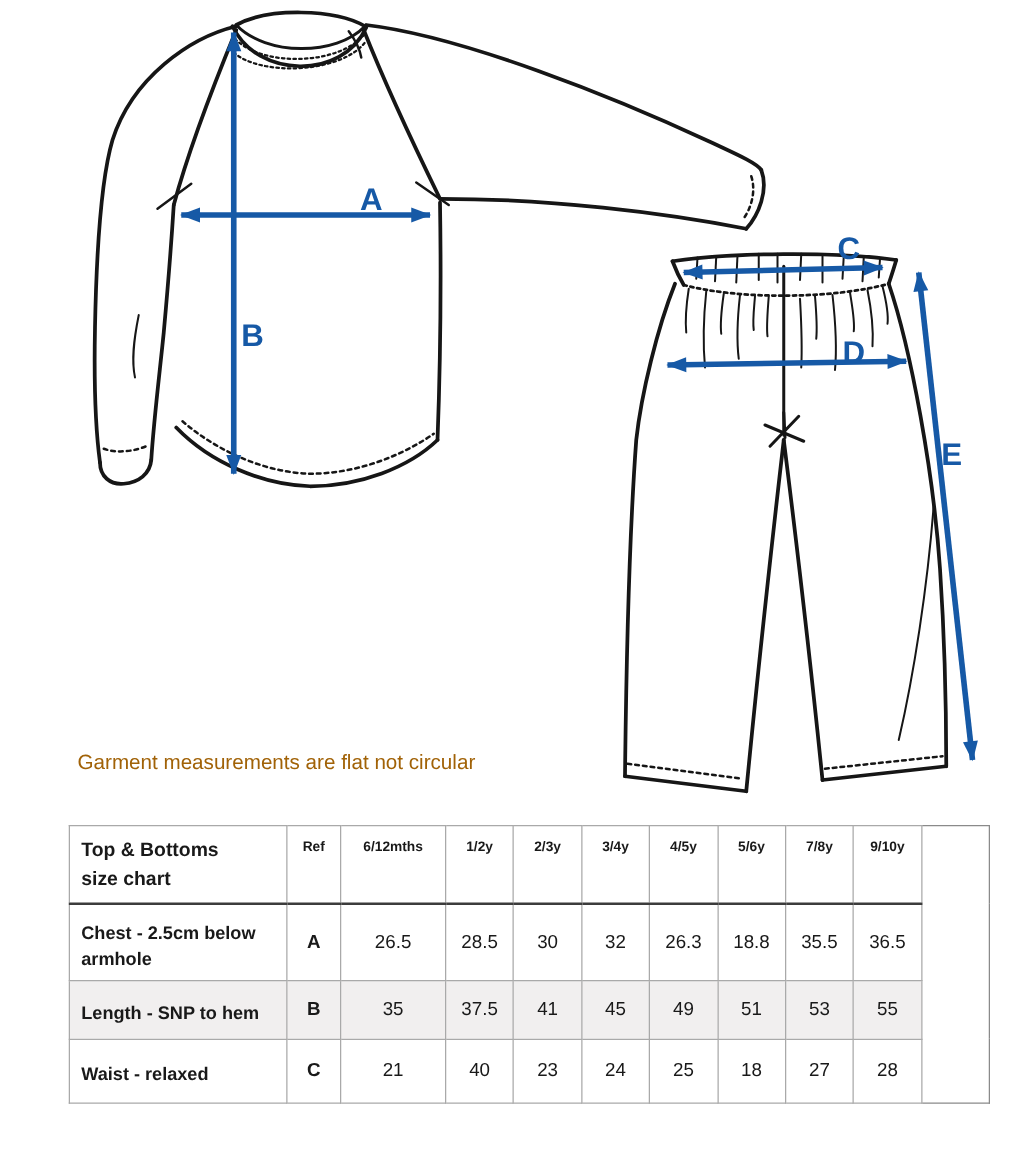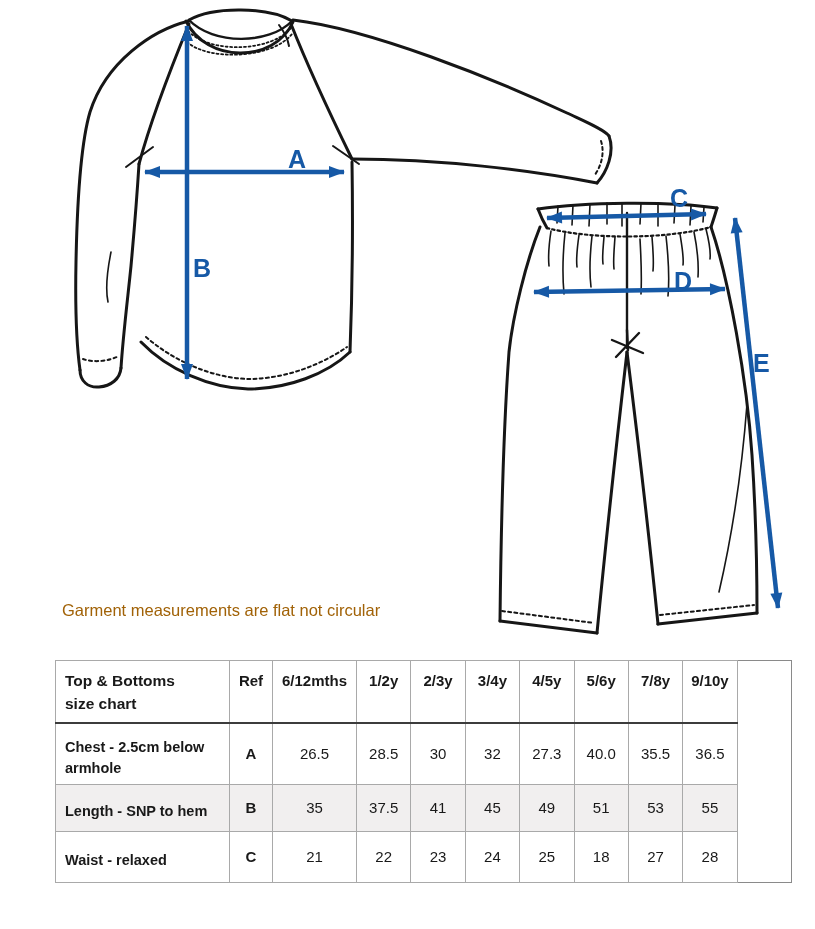--- a/index.html
+++ b/index.html
@@ -27,21 +27,21 @@
   
   table.sizechart{position:absolute;left:55px;top:660px;width:737px;
     border-collapse:collapse;table-layout:fixed;color:#191919;
     border:1px solid #8a8a8a;}
   .sizechart th,.sizechart td{border:1px solid #a9a9a9;}
   .sizechart thead th{border-bottom:2px solid #3c3c3c;vertical-align:top;}
   .sizechart thead tr{height:62px;}
   .sizechart th.title{font-size:15.5px;font-weight:bold;text-align:left;
     padding:8px 6px 4px 9px;line-height:1.5;}
   .sizechart th.title span{display:inline-block;max-width:125px;}
-  .sizechart th.colhead{font-size:15px;font-weight:bold;text-align:center;padding-top:11px;}
+  .sizechart th.colhead{font-size:11px;font-weight:bold;text-align:center;padding-top:11px;}
   .sizechart tbody tr{height:47px;}
   .sizechart tbody tr:first-child{height:53px;}
   .sizechart tbody tr:last-child{height:51px;}
   .sizechart tbody tr:nth-child(even){background:#f1efef;}
   .sizechart th.rowlabel{font-size:14.5px;font-weight:bold;text-align:left;
     padding:13px 6px 5px 9px;line-height:1.45;vertical-align:middle;}
   .sizechart td{font-size:15px;text-align:center;vertical-align:middle;}
   .sizechart td.ref{font-weight:bold;}
 </style>
 </head>
@@ -185,42 +185,42 @@
     </thead>
     <tbody>
 
     <tr>
           <th class="rowlabel">Chest - 2.5cm below armhole</th>
           <td class="ref">A</td>
           <td class="val">26.5</td>
           <td class="val">28.5</td>
           <td class="val">30</td>
           <td class="val">32</td>
-          <td class="val">27.3</td>
-          <td class="val">40.0</td>
+          <td class="val">26.3</td>
+          <td class="val">18.8</td>
           <td class="val">35.5</td>
           <td class="val">36.5</td>
         </tr>
         <tr>
           <th class="rowlabel">Length - SNP to hem</th>
           <td class="ref">B</td>
           <td class="val">35</td>
           <td class="val">37.5</td>
           <td class="val">41</td>
           <td class="val">45</td>
           <td class="val">49</td>
           <td class="val">51</td>
           <td class="val">53</td>
           <td class="val">55</td>
         </tr>
         <tr>
           <th class="rowlabel">Waist - relaxed</th>
           <td class="ref">C</td>
           <td class="val">21</td>
-          <td class="val">22</td>
+          <td class="val">40</td>
           <td class="val">23</td>
           <td class="val">24</td>
           <td class="val">25</td>
           <td class="val">18</td>
           <td class="val">27</td>
           <td class="val">28</td>
         </tr>
       </tbody>
   </table>
 

